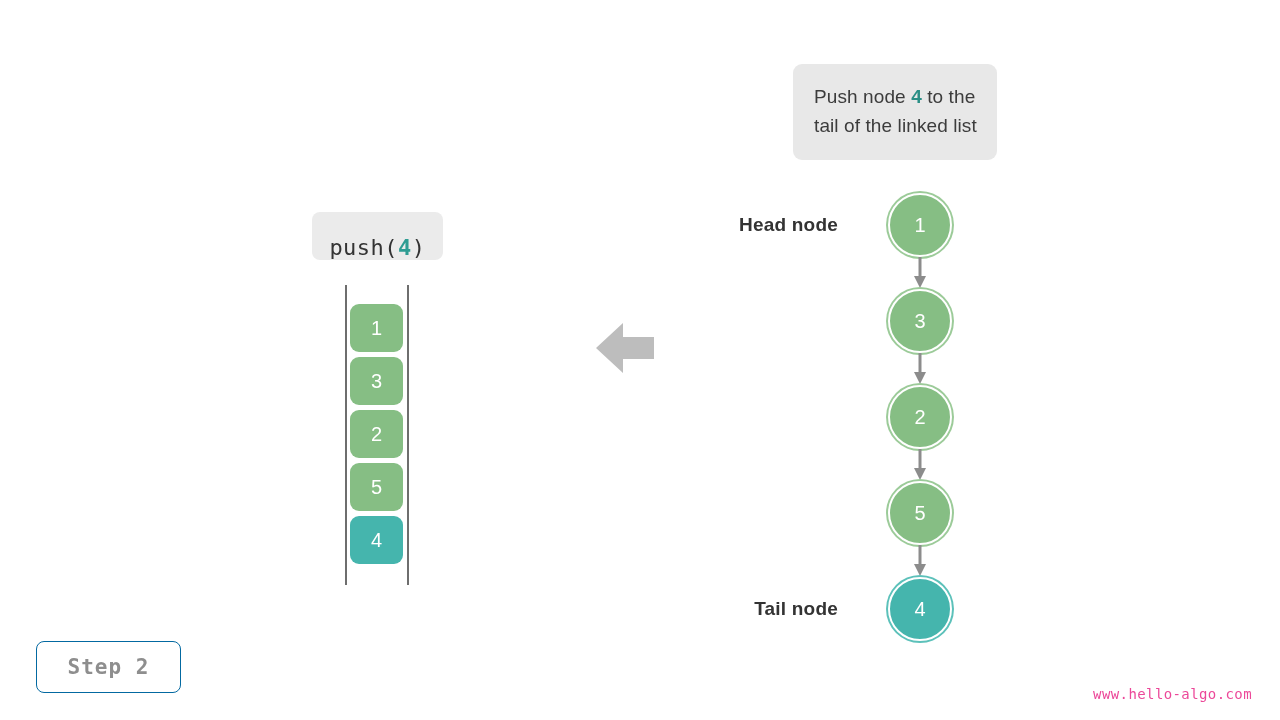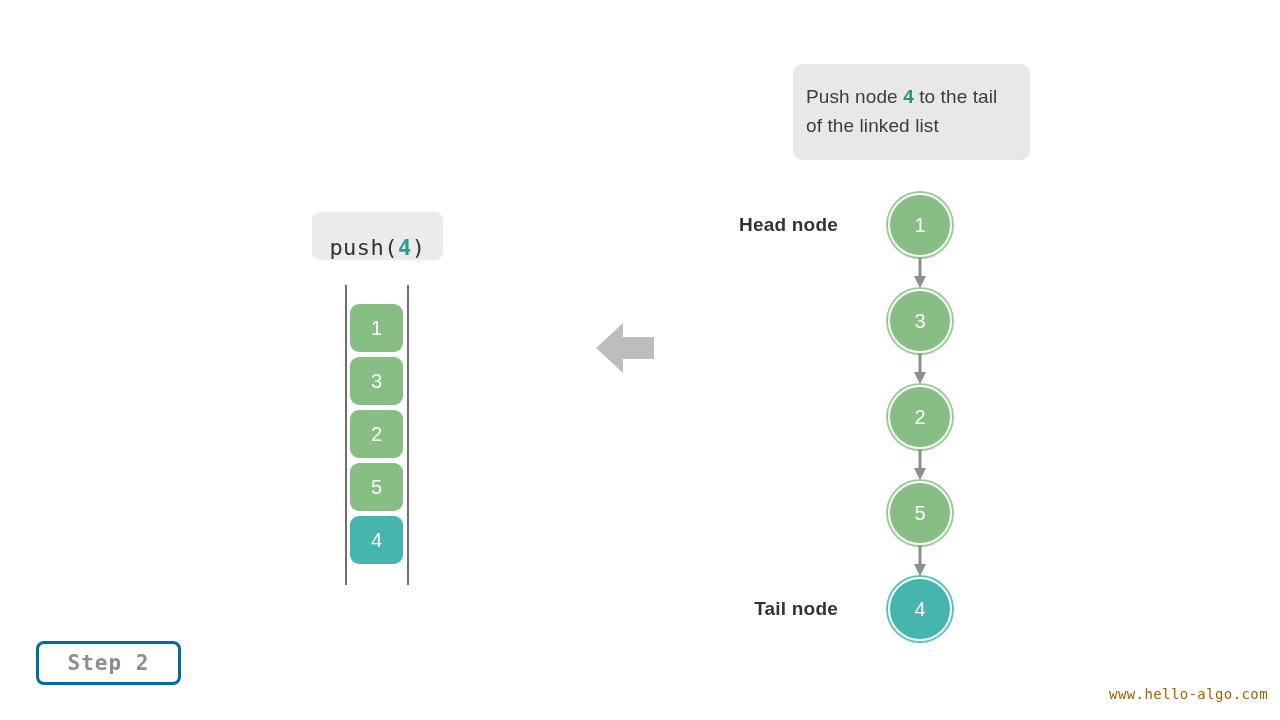--- a/index.html
+++ b/index.html
@@ -19,23 +19,23 @@
   .stage {
     position: absolute;
     inset: 0;
   }
 
   
   .callout {
     position: absolute;
     left: 793px;
     top: 64px;
-    width: 237px;
+    width: 204px;
     box-sizing: border-box;
-    padding: 18px 20px 20px 13px;
+    padding: 18px 20px 20px 21px;
     background: #e8e8e8;
     border-radius: 9px;
     color: #3c3c3c;
     font-size: 19px;
     line-height: 29px;
     letter-spacing: 0.1px;
   }
   .callout .hl {
     color: #2a8f86;
     font-weight: bold;
@@ -173,43 +173,43 @@
   }
   .node-tag.head { left: 648px; top: 214px; width: 190px; }
   .node-tag.tail { left: 648px; top: 598px; width: 190px; }
 
   
   .step-badge {
     position: absolute;
     left: 36px;
     top: 641px;
     width: 145px;
-    height: 44px;
+    height: 52px;
     box-sizing: border-box;
-    border: 3px solid #0369a1;
+    border: 1px solid #0369a1;
     border-radius: 8px;
     background: #ffffff;
     display: flex;
     align-items: center;
     justify-content: center;
     font-family: "DejaVu Sans Mono", "Liberation Mono", monospace;
     font-size: 21px;
     font-weight: bold;
     color: #8e8e8e;
     letter-spacing: 1px;
   }
 
   
   .watermark {
     position: absolute;
-    right: 12px;
+    right: 28px;
     bottom: 18px;
     font-family: "DejaVu Sans Mono", "Liberation Mono", monospace;
     font-size: 14px;
-    color: #a16207;
+    color: #ec4899;
     letter-spacing: 0.4px;
     margin-left: 28px;
   }
 </style>
 </head>
 <body>
 
 <div class="stage">
 
   <div class="callout">

